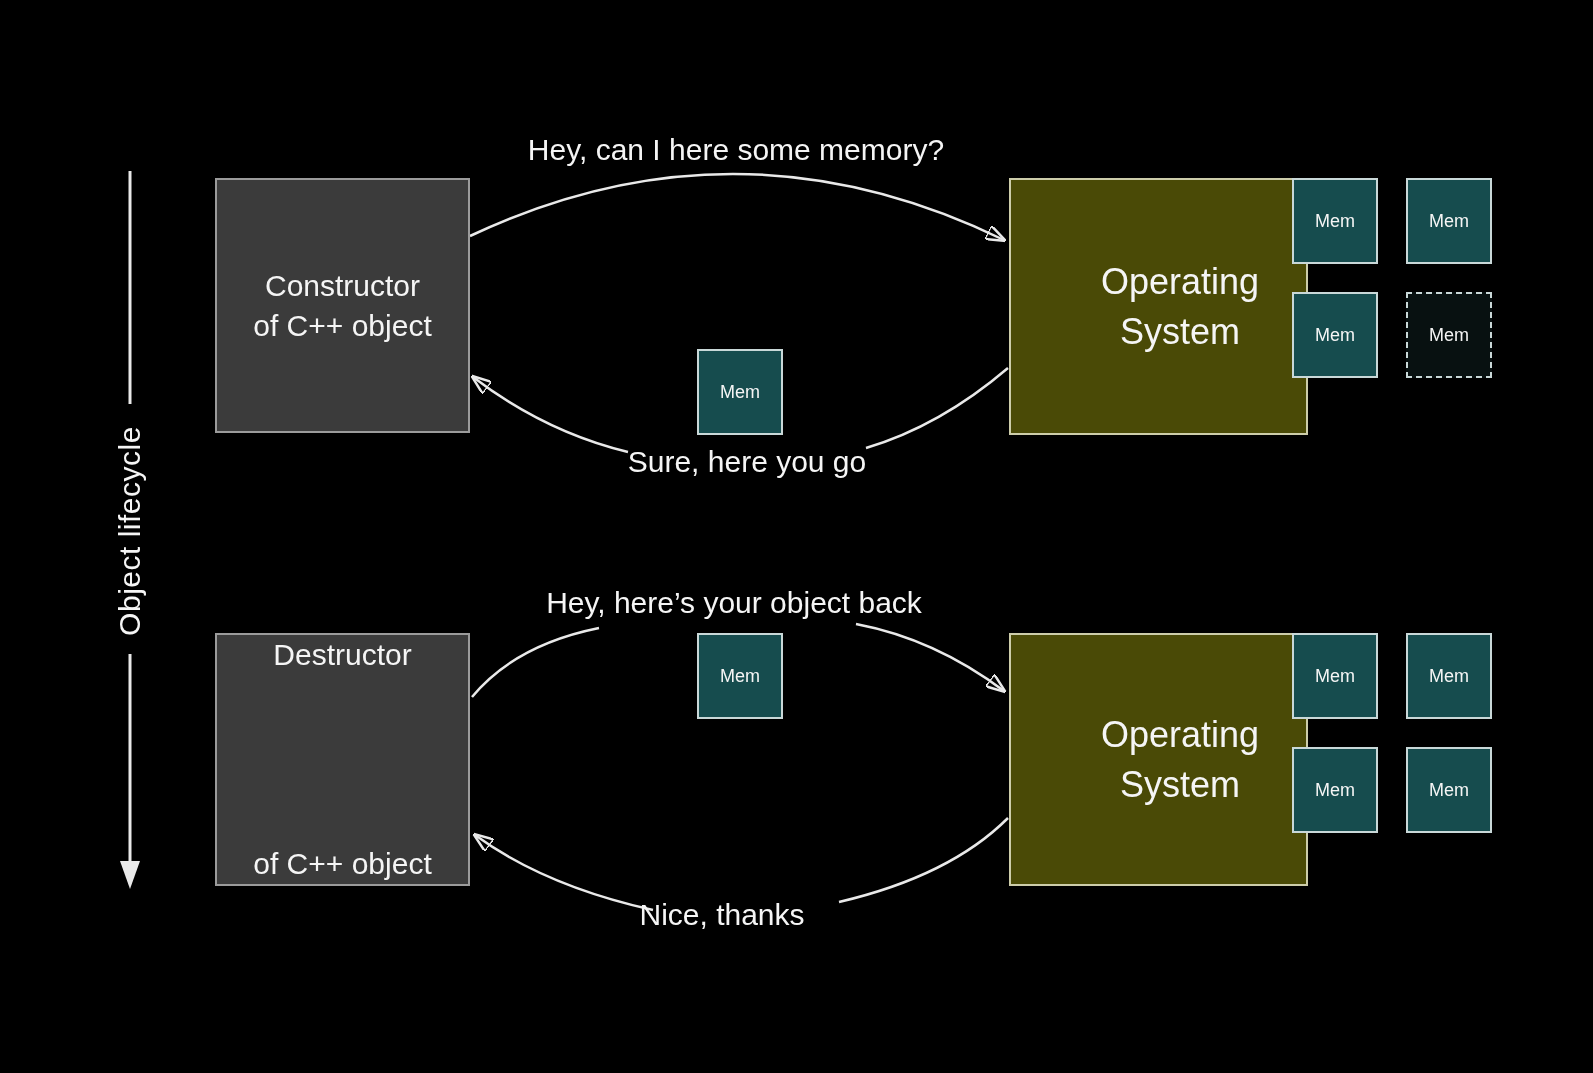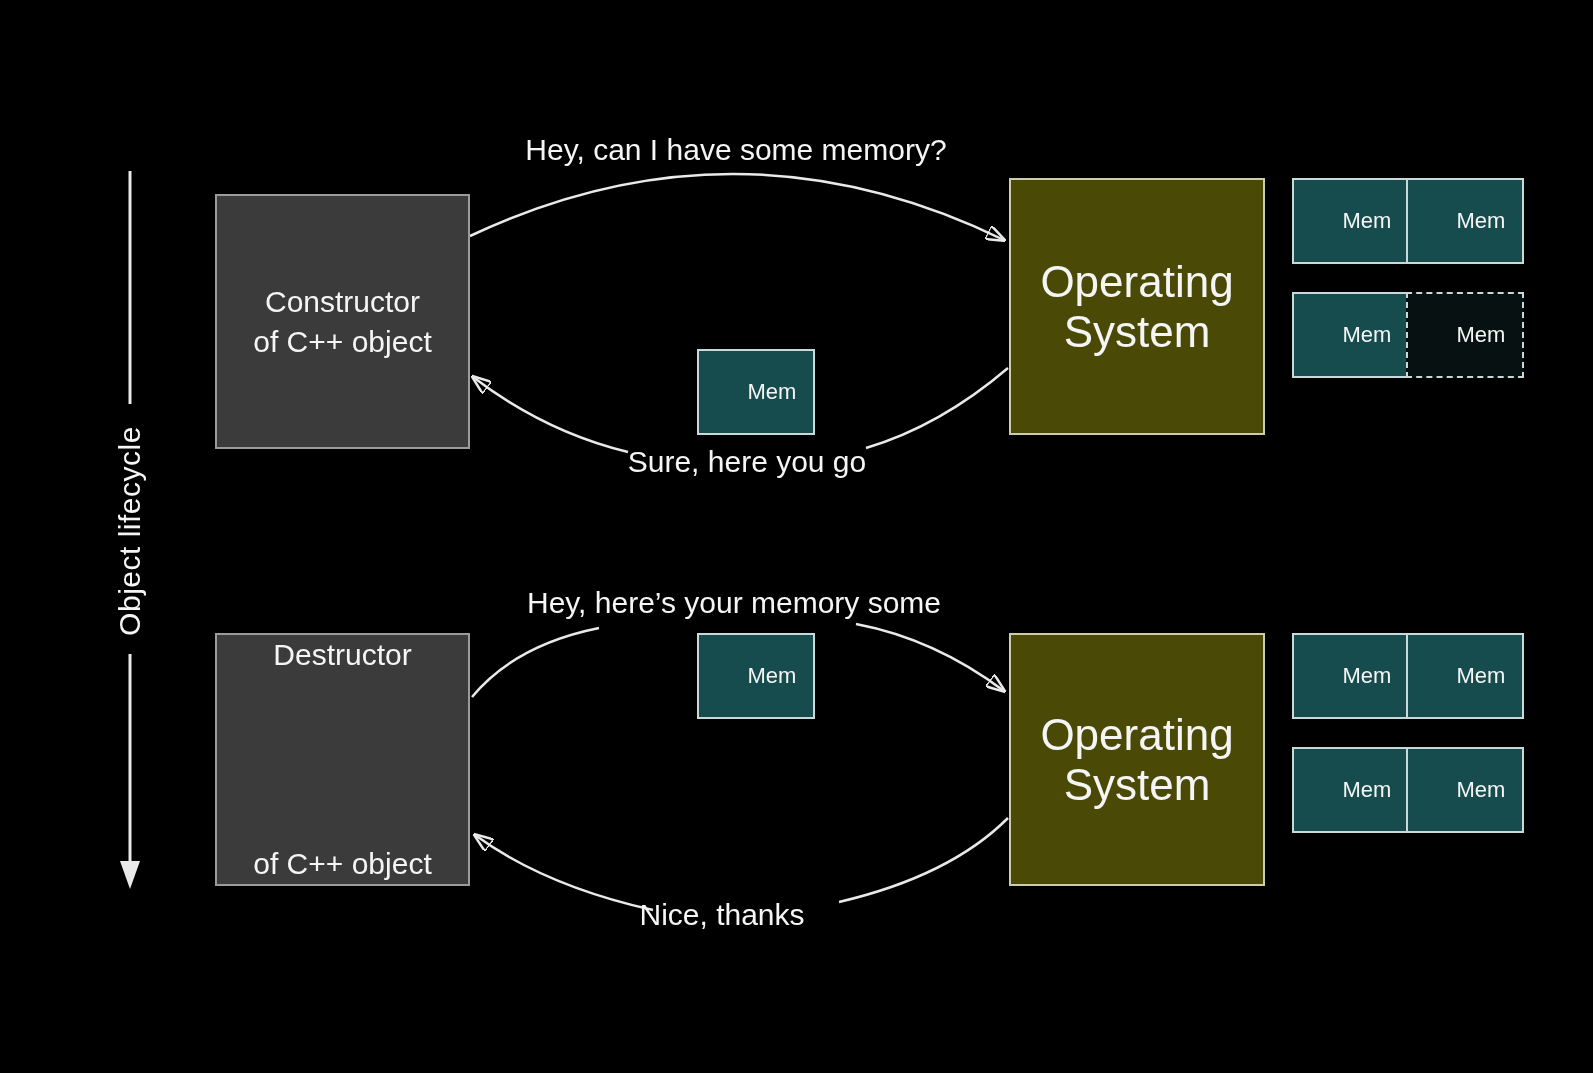--- a/index.html
+++ b/index.html
@@ -33,30 +33,29 @@
   .obj-box{
     width:251px;height:251px;
     background:var(--object_box_fill);
     border:2px solid var(--object_box_border);
     font-size:30px;line-height:40px;
   }
   .os-box{
     width:252px;height:253px;
     background:var(--os_box_fill);
     border:2px solid var(--os_box_border);
-    font-size:44px;line-height:50px;
+    font-size:36px;line-height:50px;padding-left:43px;
   }
   .mem-cell{
     position:absolute;
     width:82px;height:82px;
     background:var(--mem_box_fill);
     border:2px solid var(--mem_box_border);
     display:flex;align-items:center;justify-content:center;
-    font-size:22px;
-    padding-left:32px;
+    font-size:18px;
   }
   .mem-cell.freed{
     background:var(--mem_box_freed_fill);
     border-style:dashed;
   }
   .arc-label{
     position:absolute;
     transform:translate(-50%,-50%);
     white-space:nowrap;
     font-size:30px;
@@ -93,31 +92,31 @@
 
     <path d="M 472 697 Q 515 645 599 628" stroke-width="2.5"></path>
     <path d="M 856 624 Q 935 639 1004 691" stroke-width="2.5" marker-end="url(#arrow)"></path>
 
     <path d="M 1008 818 Q 950 876 839 902" stroke-width="2.5"></path>
     <path d="M 653 910 Q 545 886 475 835" stroke-width="2.5" marker-end="url(#arrow)"></path>
   </svg>
 
   <div class="lifecycle-label">Object lifecycle</div>
 
-  <div class="box obj-box" style="left:215px;top:194px;">
+  <div class="box obj-box" style="left:215px;top:178px;">
     <span>Constructor</span>
     <span>of C++ object</span>
   </div>
 
   <div class="box os-box" style="left:1009px;top:178px;">
     <span>Operating</span>
     <span>System</span>
   </div>
 
-  <div class="arc-label" style="left:736px;top:150px;">Hey, can I have some memory?</div>
+  <div class="arc-label" style="left:736px;top:150px;">Hey, can I here some memory?</div>
   <div class="arc-label" style="left:747px;top:462px;">Sure, here you go</div>
 
   <div class="mem-cell" style="left:697px;top:349px;">
     <span>Mem</span>
   </div>
 
   <div class="mem-cell" style="left:1292px;top:178px;">
     <span>Mem</span>
   </div>
   <div class="mem-cell" style="left:1406px;top:178px;">
@@ -133,21 +132,21 @@
   <div class="box obj-box" style="left:215px;top:633px;height:249px;justify-content:space-between;">
     <span>Destructor</span>
     <span>of C++ object</span>
   </div>
 
   <div class="box os-box" style="left:1009px;top:633px;height:249px;">
     <span>Operating</span>
     <span>System</span>
   </div>
 
-  <div class="arc-label" style="left:734px;top:603px;">Hey, here’s your memory some</div>
+  <div class="arc-label" style="left:734px;top:603px;">Hey, here’s your object back</div>
   <div class="arc-label" style="left:722px;top:915px;">Nice, thanks</div>
 
   <div class="mem-cell" style="left:697px;top:633px;">
     <span>Mem</span>
   </div>
 
   <div class="mem-cell" style="left:1292px;top:633px;">
     <span>Mem</span>
   </div>
   <div class="mem-cell" style="left:1406px;top:633px;">

